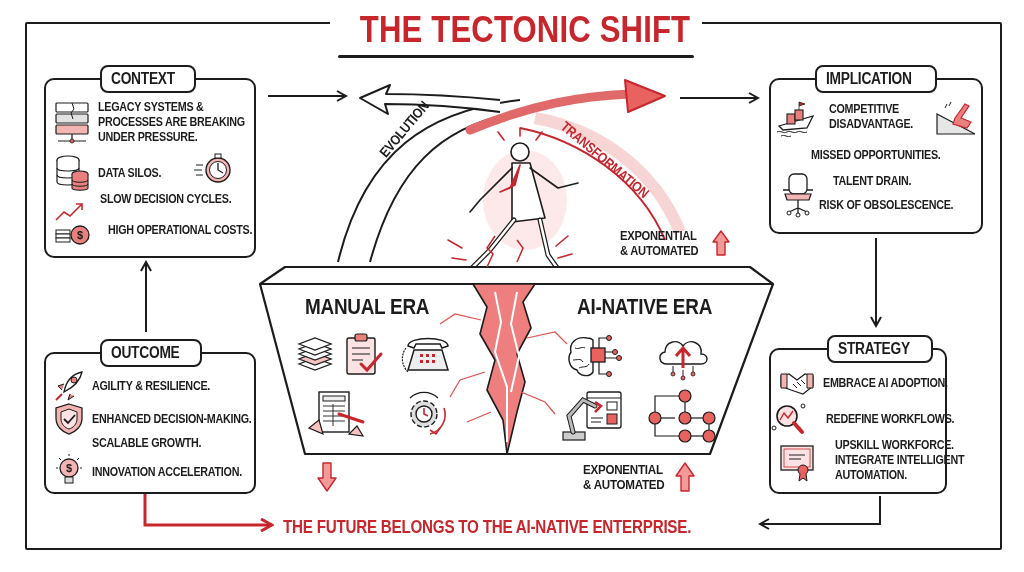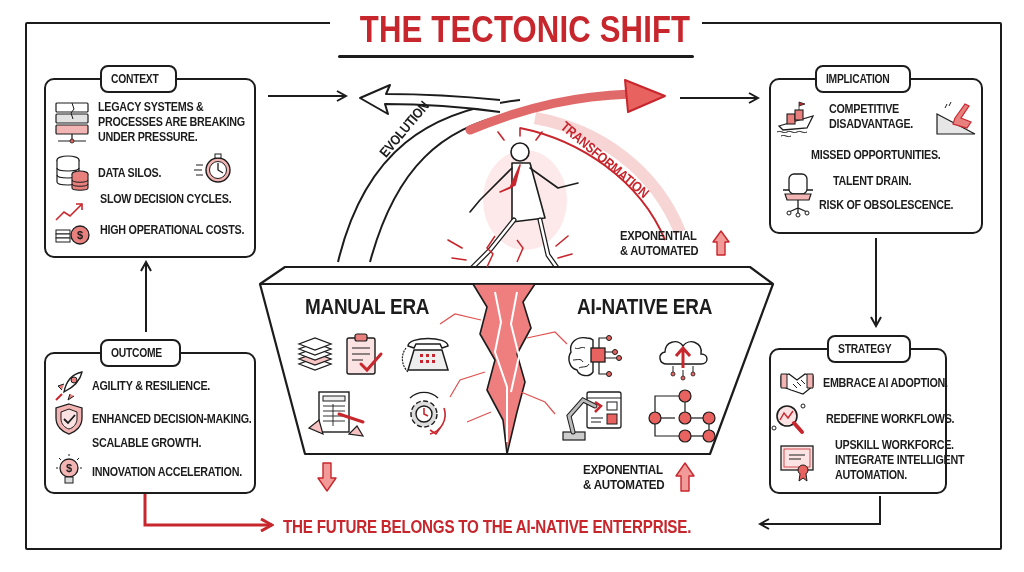--- a/index.html
+++ b/index.html
@@ -8,21 +8,21 @@
 
   .cond { font-family: "Liberation Sans", sans-serif; font-weight: 700; letter-spacing: -0.3px; text-transform: uppercase; }
 
   #frame { position: absolute; left: 25px; top: 22px; width: 977px; height: 528px; border: 2px solid #1c1c1c; border-radius: 2px; }
 
   #title-wrap { position: absolute; left: 330px; top: 8px; width: 372px; height: 50px; background: #fff; text-align: center; }
   #title { display: block; font-size: 37px; color: #c8262d; line-height: 44px; font-weight: 700; letter-spacing: 0.2px; transform: scaleX(0.84); transform-origin: center; white-space: nowrap; }
   #title-underline { position: absolute; left: 8px; right: 8px; bottom: 0px; height: 3px; background: #1c1c1c; border-radius: 2px; }
 
   .panel { position: absolute; border: 2px solid #1c1c1c; border-radius: 10px; background: #fff; }
-  .panel-label { position: absolute; top: -15px; height: 28px; padding: 0 9px; border: 2px solid #1c1c1c; border-radius: 8px; background: #fff; font-size: 12px; line-height: 24px; white-space: nowrap; }
+  .panel-label { position: absolute; top: -15px; height: 28px; padding: 0 9px; border: 2px solid #1c1c1c; border-radius: 8px; background: #fff; font-size: 16px; line-height: 24px; white-space: nowrap; }
   .panel-label span { display: inline-block; transform: scaleX(0.86); transform-origin: left center; }
 
   .row { position: absolute; display: flex; align-items: center; gap: 8px; }
   .row .txt { font-size: 12.5px; line-height: 15px; color: #1c1c1c; white-space: nowrap; transform: scaleX(0.86); transform-origin: left center; }
   .ico { flex: none; display: inline-block; }
 
   svg { display: block; overflow: visible; }
 
   #era-block { position: absolute; left: 255px; top: 262px; width: 520px; height: 200px; }
   .era-title { position: absolute; font-size: 22px; line-height: 26px; white-space: nowrap; transform: scaleX(0.86); transform-origin: left center; }
@@ -320,21 +320,21 @@
   <div class="row" style="left:8px;top:122px;">
     <svg class="ico" width="38" height="44">
       <path d="M2,18 L10,10 L16,14 L28,2" fill="none" stroke="#c8262d" stroke-width="1.6"></path>
       <path d="M22,2 H28 V8" fill="none" stroke="#c8262d" stroke-width="1.6"></path>
       <rect x="2" y="28" width="14" height="4" fill="#fff" stroke="#1c1c1c" stroke-width="1"></rect>
       <rect x="2" y="32" width="14" height="4" fill="#fff" stroke="#1c1c1c" stroke-width="1"></rect>
       <rect x="2" y="36" width="14" height="4" fill="#fff" stroke="#1c1c1c" stroke-width="1"></rect>
       <circle cx="26" cy="33" r="9" fill="#e8807e" stroke="#1c1c1c" stroke-width="1.3"></circle>
       <text x="26" y="37" font-size="11" font-weight="700" text-anchor="middle" fill="#1c1c1c" font-family="Liberation Sans, sans-serif">$</text>
     </svg>
-    <div class="cond" style="margin-top:12px;">
+    <div class="cond" style="margin-top:12px;margin-left:8px;">
         <div class="txt">HIGH OPERATIONAL COSTS.</div>
       </div>
   </div>
 </div>
 
 <div class="panel" style="left:769px;top:78px;width:214px;height:156px;">
   <div class="panel-label cond" style="left:44px;"><span>IMPLICATION</span></div>
 
   <svg class="ico" width="40" height="36" style="position:absolute;left:6px;top:20px;">
     <path d="M2,26 L36,16 L30,28 L6,30 Z" fill="#fff" stroke="#1c1c1c" stroke-width="1.3"></path>

